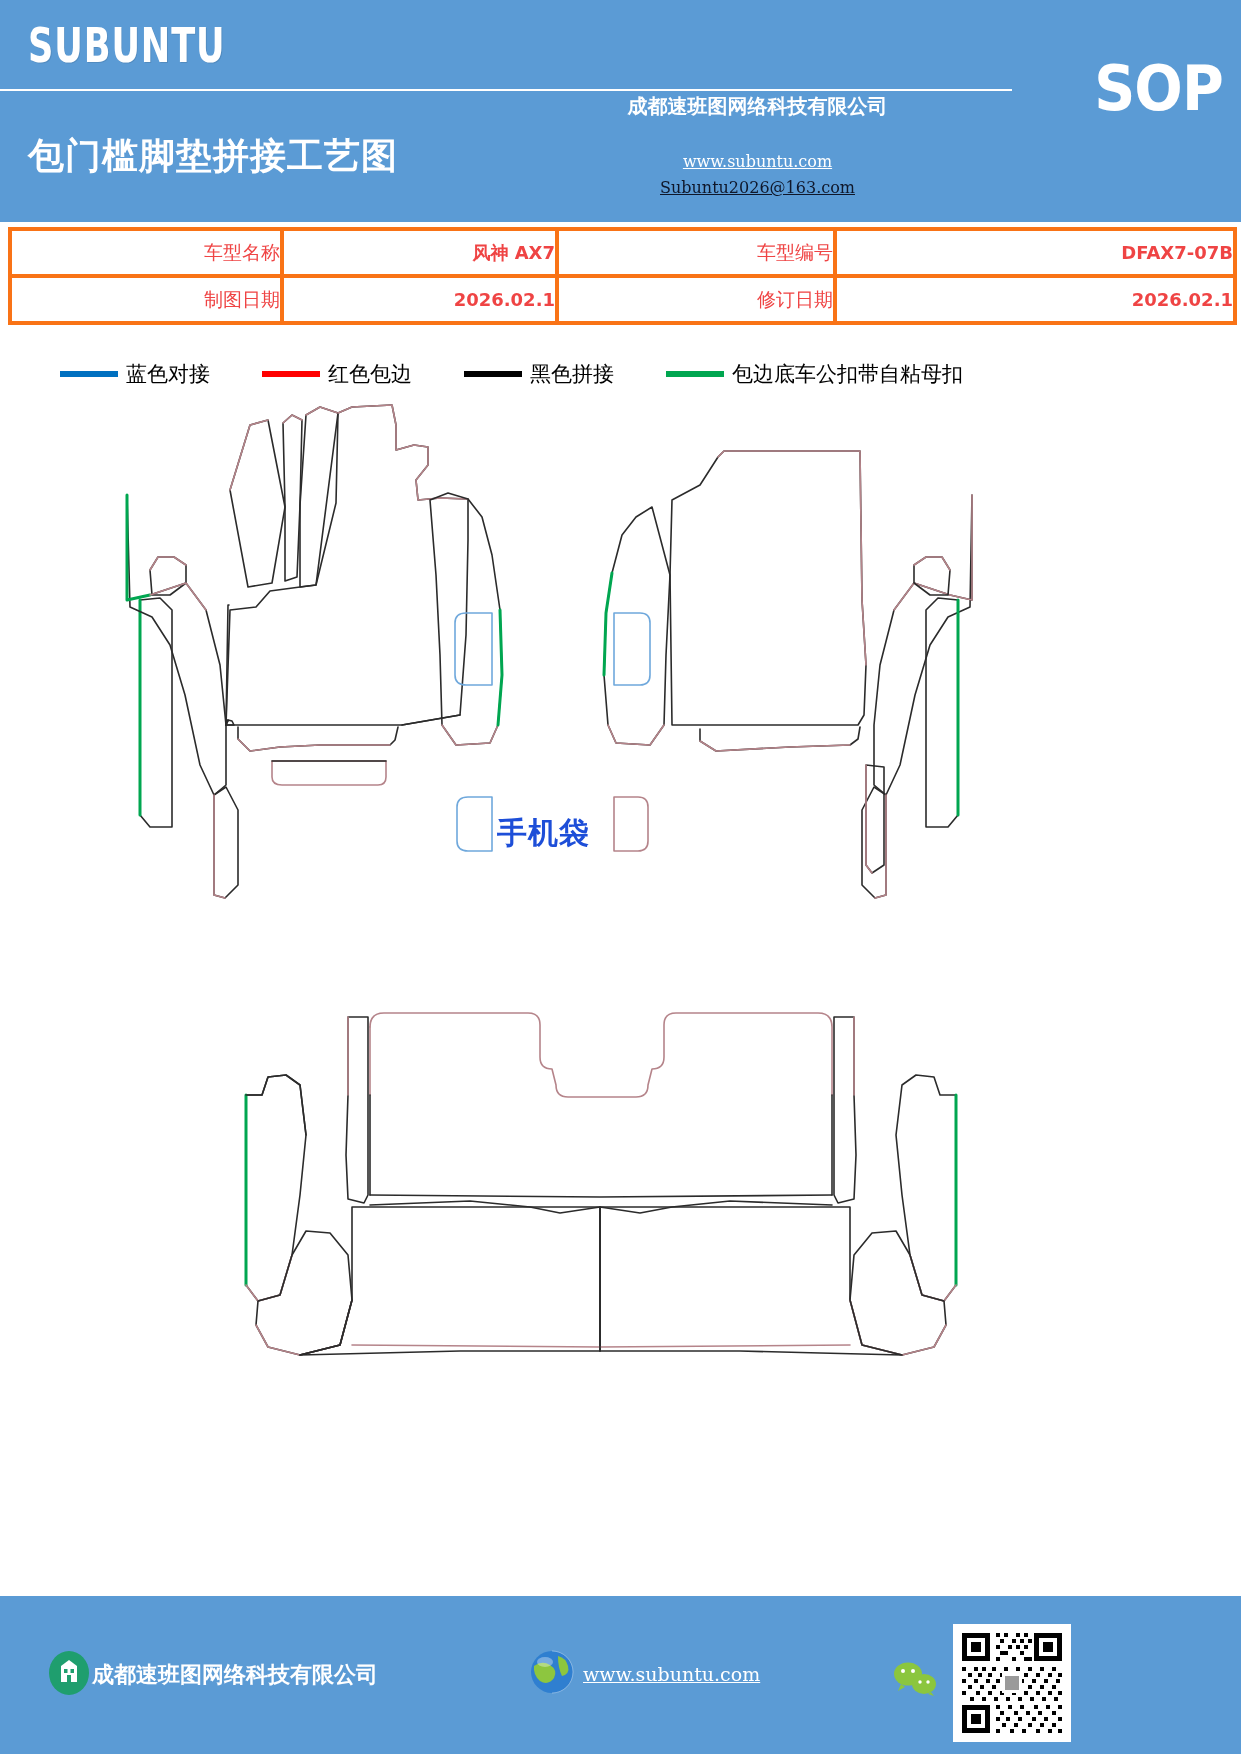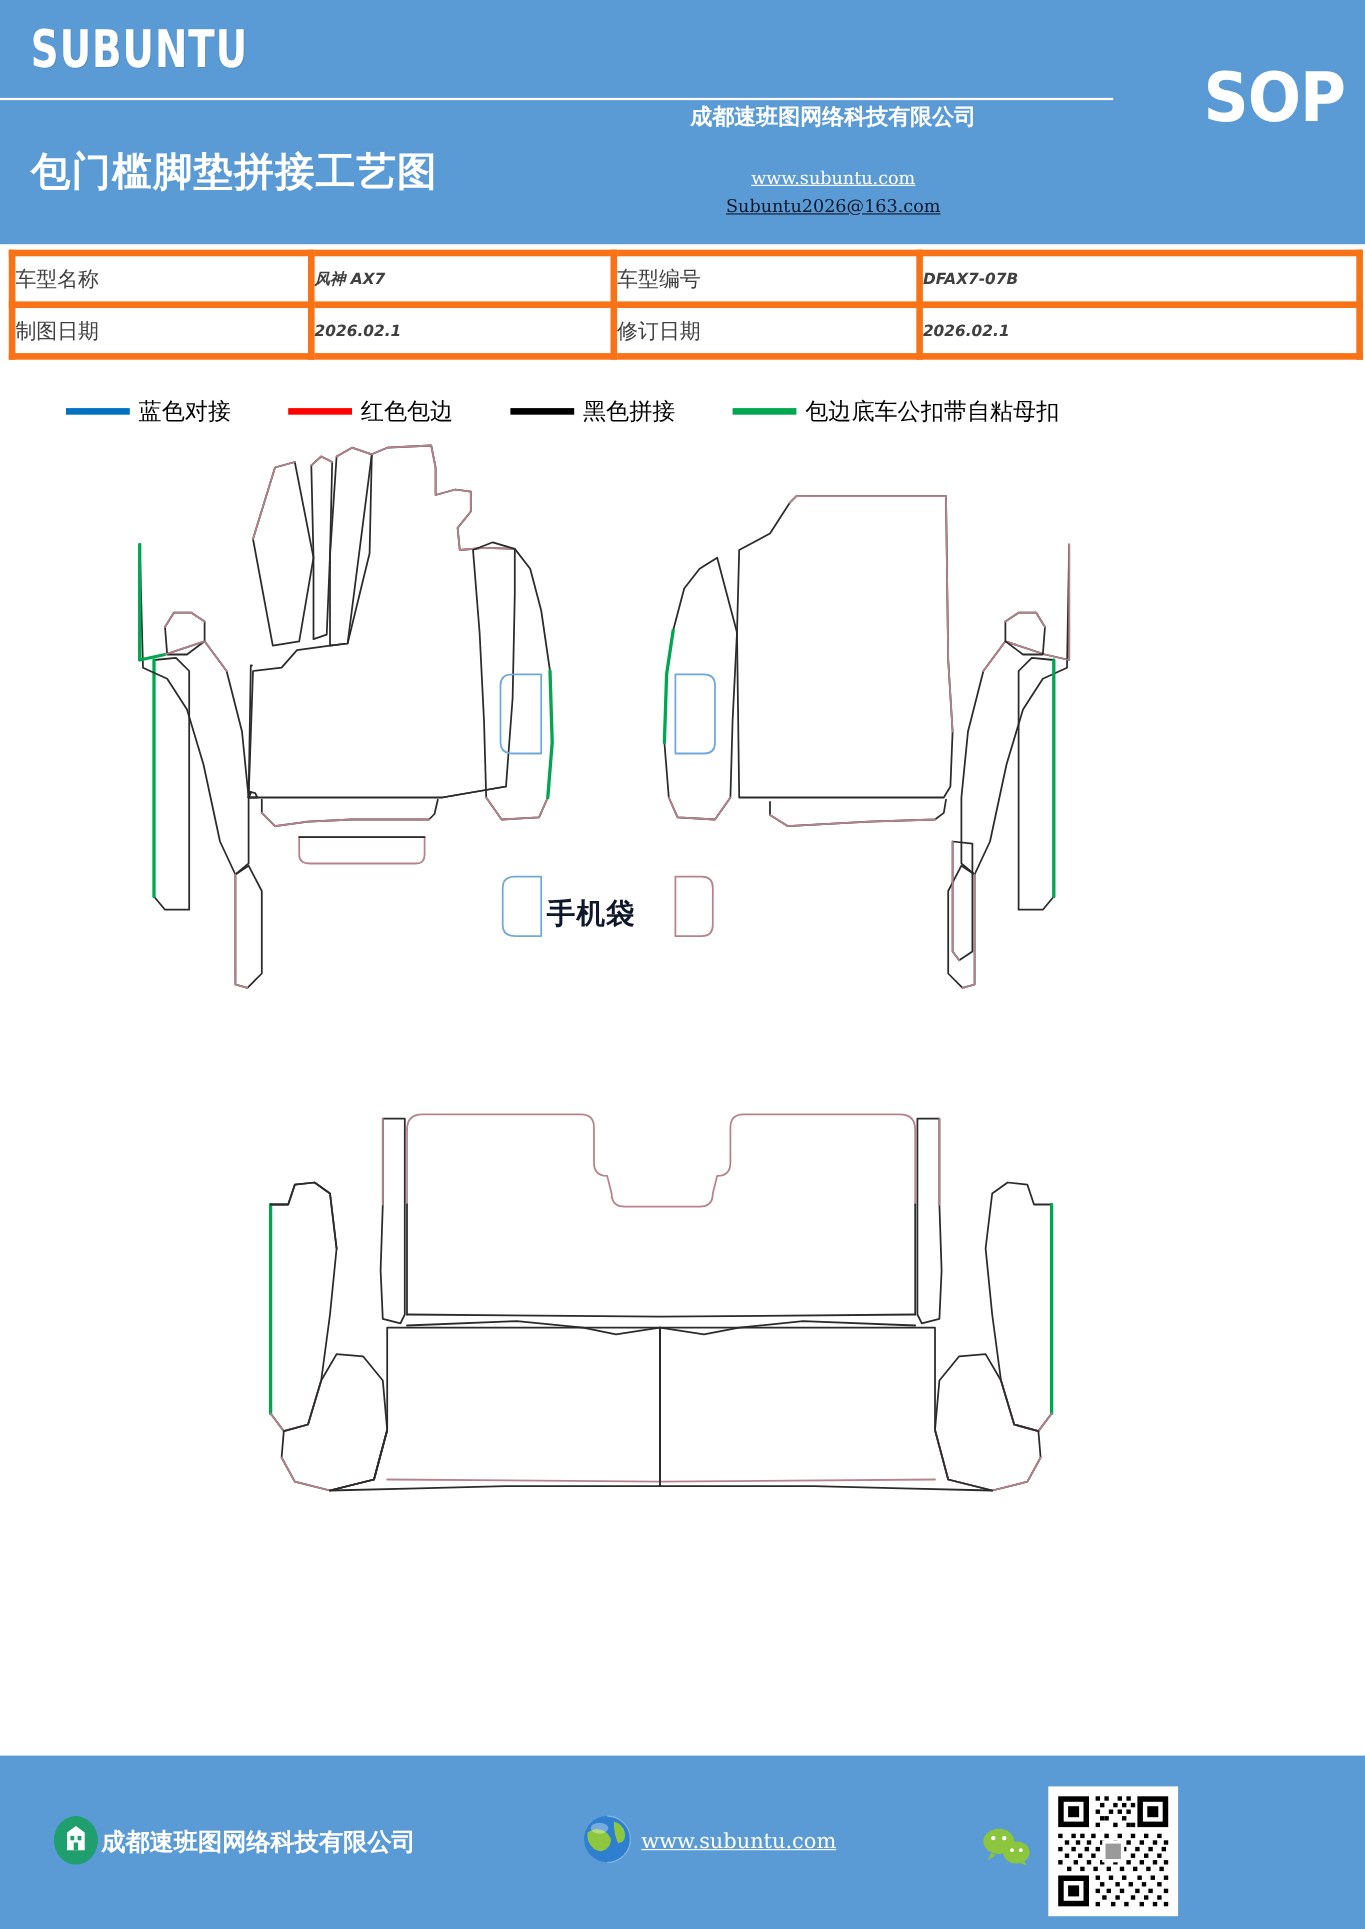--- a/index.html
+++ b/index.html
@@ -99,33 +99,32 @@
 
   
   .info-table {
     position: absolute;
     left: 8px; top: 227px;
     width: 1225px;
     border-collapse: collapse;
     table-layout: fixed;
   }
   .info-table td {
-    border: 6px solid #f97316;
+    border: 4px solid #f97316;
     height: 47px;
-    text-align: left;
+    text-align: right;
     vertical-align: middle;
     font-family: "DejaVu Serif", serif;
     font-size: 19px;
-    color: #404040;
+    color: #ef4444;
   }
   .info-table td.val {
     font-family: "DejaVu Sans", sans-serif;
     font-weight: 700;
-    font-size: 14px;
-    font-style: italic;
+    font-size: 18px;
   }
   .c1 { width: 272px; }
   .c2 { width: 275px; }
   .c3 { width: 278px; }
   .c4 { width: 400px; }
 
   
   .legend {
     position: absolute;
     left: 60px; top: 358px;
@@ -158,23 +157,23 @@
     position: absolute;
     left: 0; top: 395px;
     width: 1241px;
     height: 1060px;
   }
   .drawing svg { display: block; }
   .phone-pocket-label {
     position: absolute;
     left: 497px; top: 418px;
     font-family: "DejaVu Sans", sans-serif;
-    font-size: 26px;
+    font-size: 30px;
     font-weight: 900;
-    color: #0f172a;
+    color: #1d4ed8;
     letter-spacing: 1px;
   }
 
   
   .footer {
     position: absolute;
     left: 0; bottom: 0;
     width: 1241px;
     height: 158px;
     background: #5b9bd5;

